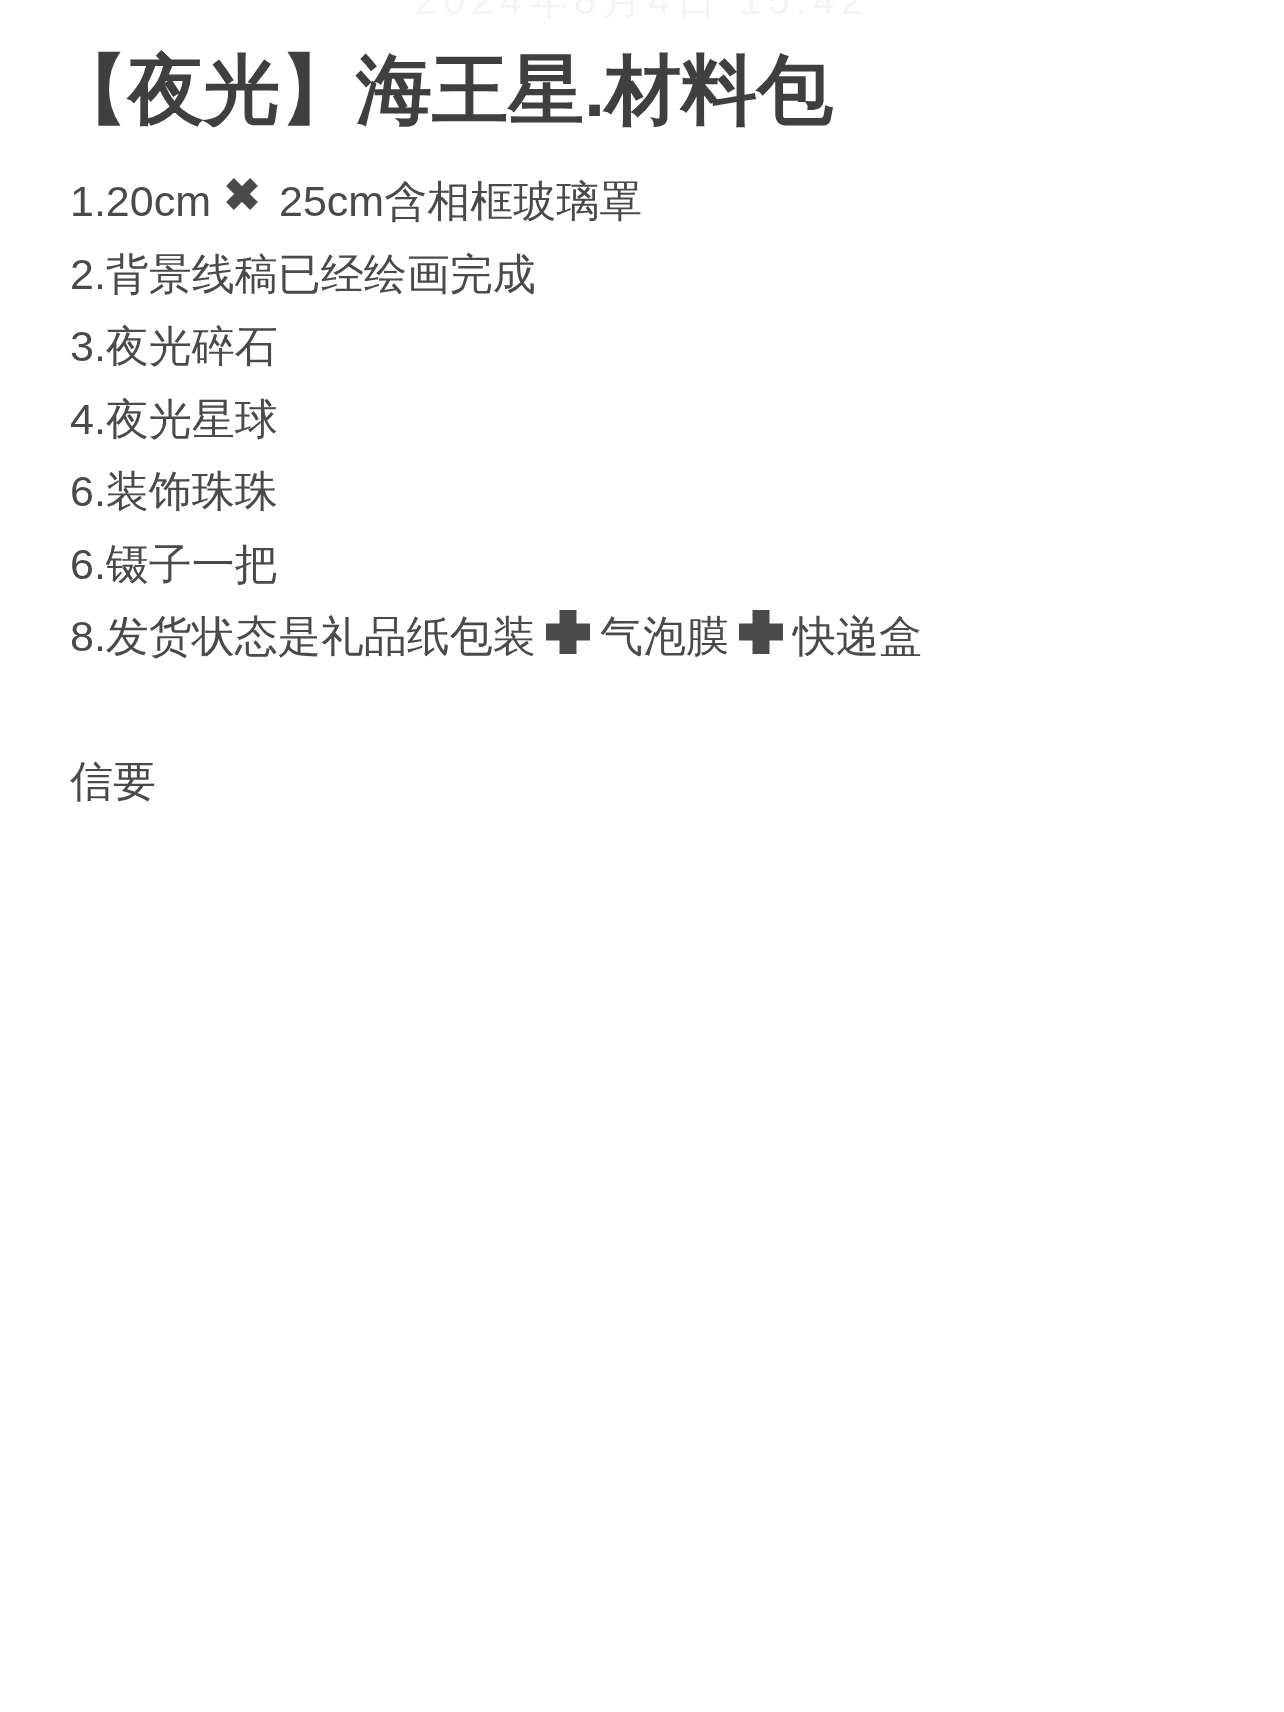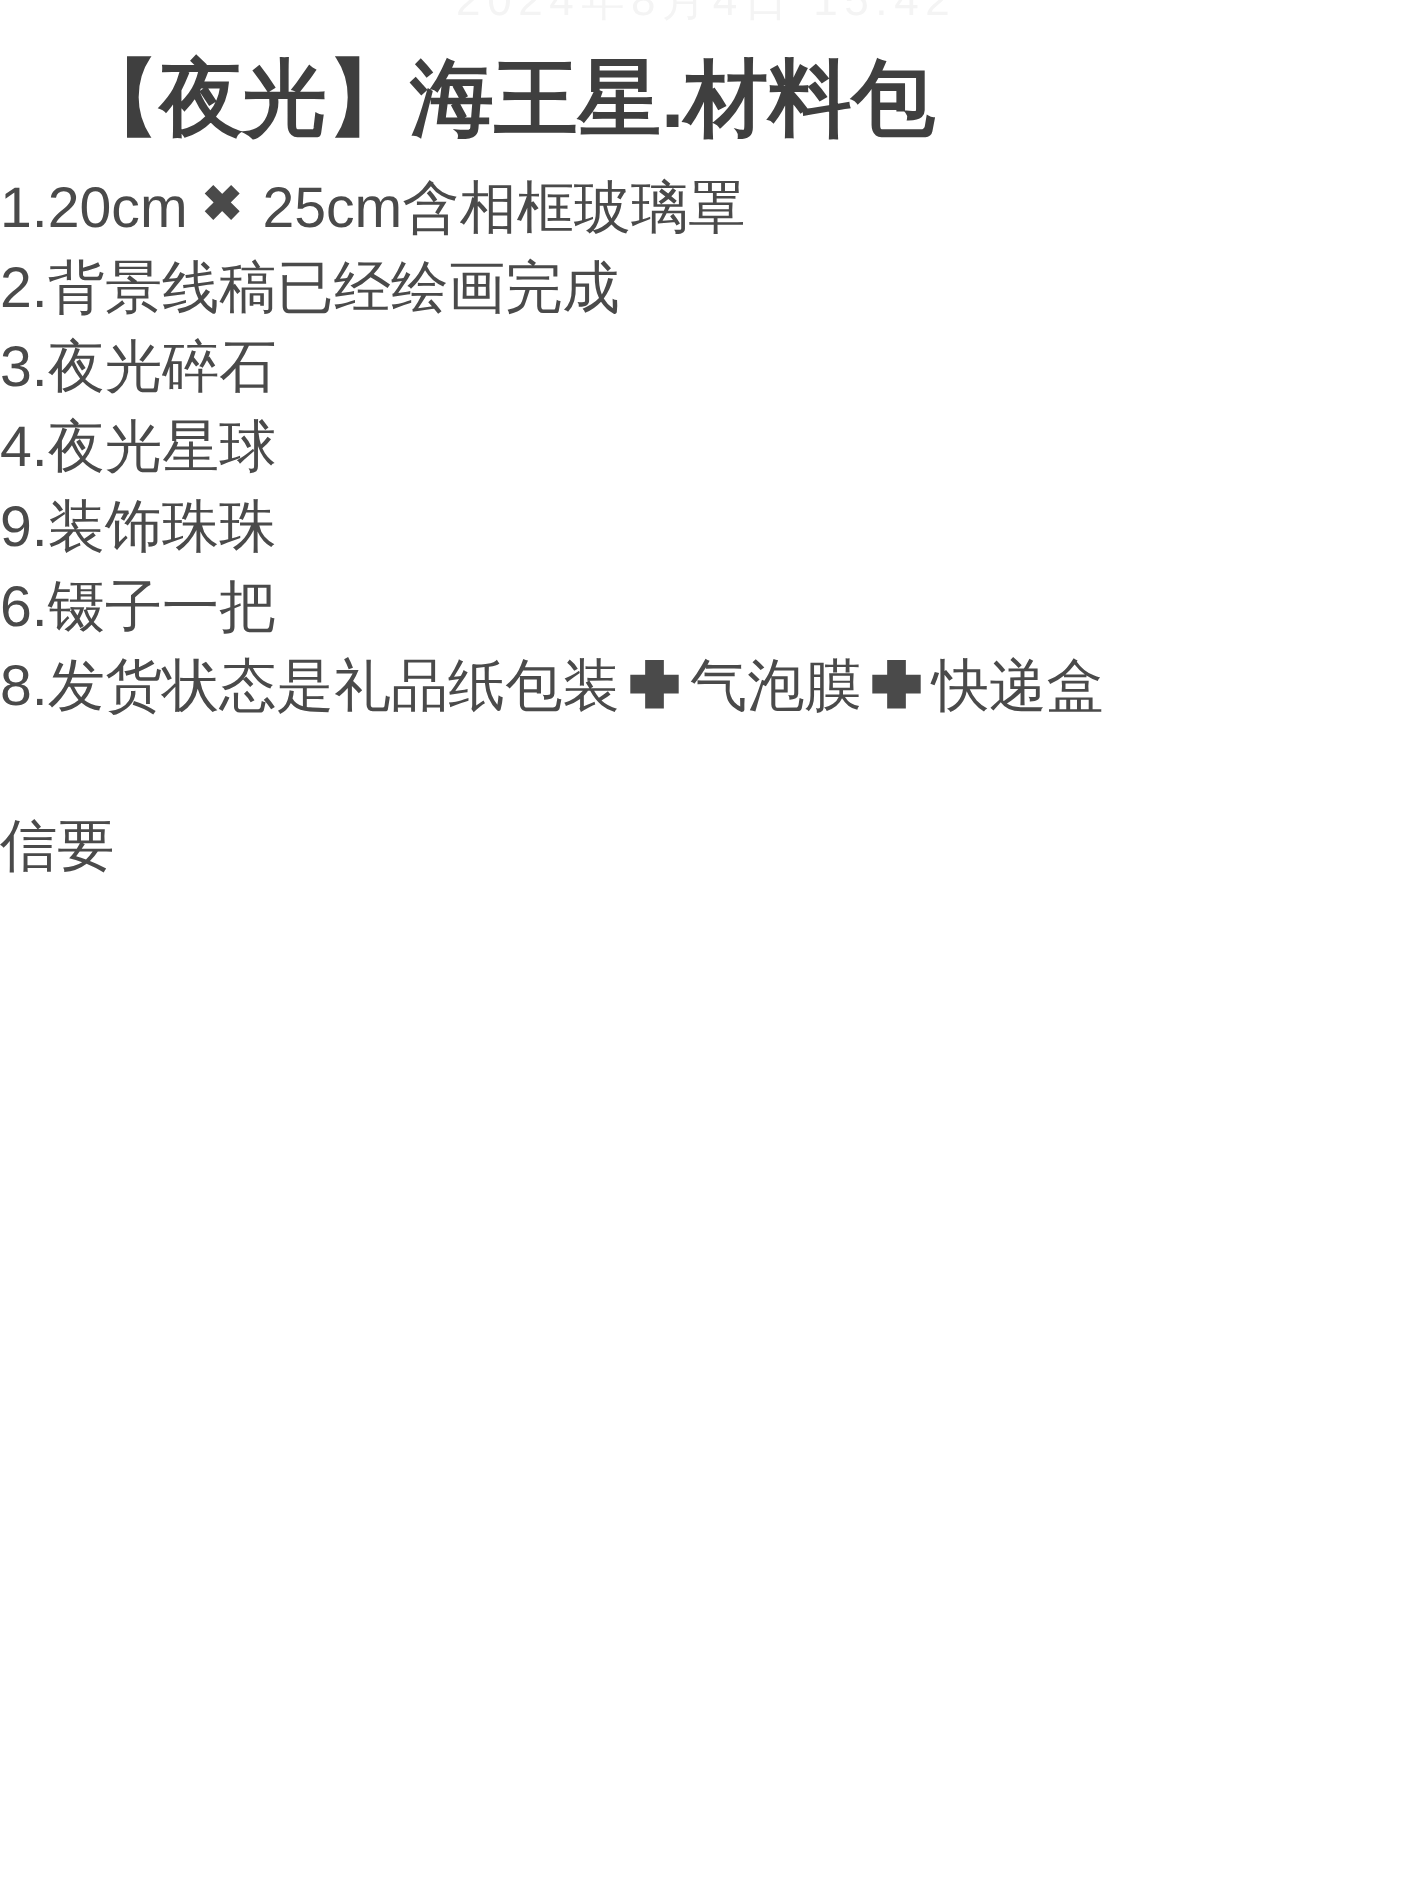--- a/index.html
+++ b/index.html
@@ -22,31 +22,32 @@
     font-weight: 400;
     color: #f4f4f4;
     white-space: nowrap;
     user-select: none;
   }
   .page {
     padding-top: 35px;
   }
   .title {
     margin: 0;
-    padding-left: 69px;
+    padding-left: 52px;
     font-size: 76px;
     line-height: 110px;
     font-weight: 700;
     color: #3f3f3f;
     white-space: nowrap;
   }
   .list {
-    margin-top: 8px;
+    margin-top: 20px;
+    padding-left: 70px;
     padding-right: 60px;
-    font-size: 52px;
+    font-size: 43px;
     line-height: 72.5px;
     font-weight: 400;
     color: #4a4a4a;
   }
   .line { display: block; }
   .seg-icon { display: inline-block; line-height: 0; }
   .seg-icon svg { display: inline-block; }
   .heavy-x-icon svg {
     width: 36px; height: 36px;
     vertical-align: 4px;
@@ -64,21 +65,21 @@
 <div class="page">
   <div class="watermark" style="color: rgb(244, 244, 244);">2024年8月4日 15:42</div>
   <h1 class="title" style="color: rgb(63, 63, 63);">【夜光】海王星.材料包</h1>
   <div class="list" style="color: rgb(74, 74, 74);">
       <div class="line"><span>1.20cm</span><span class="seg-icon heavy-x-icon"><svg viewBox="0 0 36 36" aria-hidden="true">
             <path d="M6 6 L30 30 M30 6 L6 30" stroke="currentColor" stroke-width="11" fill="none"></path>
           </svg></span><span>25cm含相框玻璃罩</span></div>
       <div class="line"><span>2.背景线稿已经绘画完成</span></div>
       <div class="line"><span>3.夜光碎石</span></div>
       <div class="line"><span>4.夜光星球</span></div>
-      <div class="line"><span>9.装饰珠珠</span></div>
+      <div class="line"><span>6.装饰珠珠</span></div>
       <div class="line"><span>6.镊子一把</span></div>
       <div class="line"><span>8.发货状态是礼品纸包装</span><span class="seg-icon heavy-plus-icon"><svg viewBox="0 0 50 50" aria-hidden="true">
             <path d="M25 3 V47 M3 25 H47" stroke="currentColor" stroke-width="17" fill="none"></path>
           </svg></span><span>气泡膜</span><span class="seg-icon heavy-plus-icon"><svg viewBox="0 0 50 50" aria-hidden="true">
             <path d="M25 3 V47 M3 25 H47" stroke="currentColor" stroke-width="17" fill="none"></path>
           </svg></span><span>快递盒</span></div>
       <div class="line"><br><span>信要</span></div>
     </div>
 </div>
 

